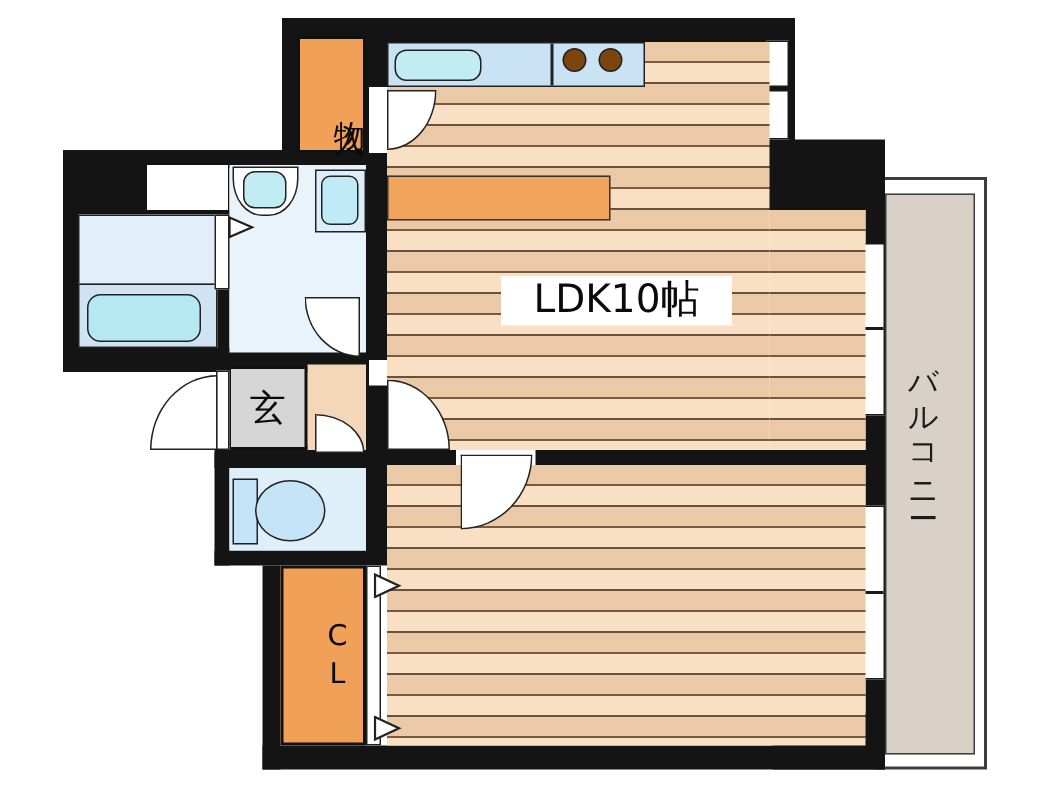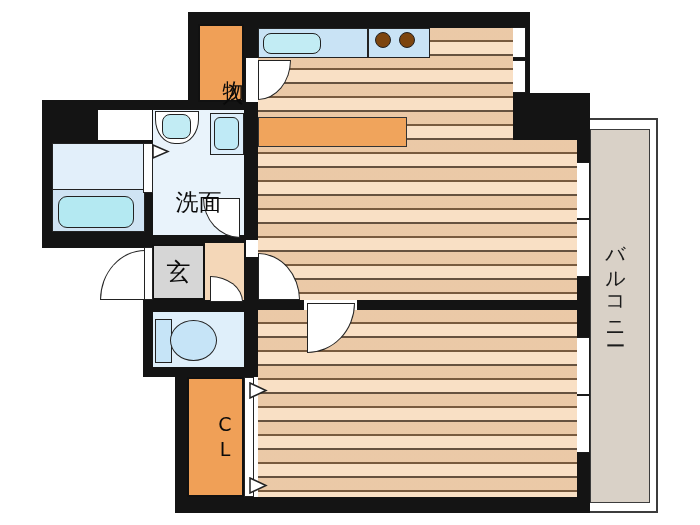--- a/index.html
+++ b/index.html
@@ -116,17 +116,17 @@
 
   <div class="abs door" style="left:244px;top:377px;width:10px;height:120px;border-width:1.2px;"></div>
   <svg class="abs" style="left:249px;top:382px;" width="19" height="17" viewBox="0 0 19 17">
     <polygon points="1,1 17,8.5 1,16" fill="#ffffff" stroke="#222" stroke-width="1.5"></polygon>
   </svg>
   <svg class="abs" style="left:249px;top:477px;" width="19" height="17" viewBox="0 0 19 17">
     <polygon points="1,1 17,8.5 1,16" fill="#ffffff" stroke="#222" stroke-width="1.5"></polygon>
   </svg>
 
   <div class="abs lbl vupright" style="left:199px;top:33px;width:44px;height:66px;font-size:21px;text-align:center;letter-spacing:2px;left:199px;display:flex;justify-content:center;">物入</div>
-  <div class="abs lbl" style="left:153px;top:191px;width:91px;font-size:23px;text-align:center;">洗面</div>
+  <div class="abs lbl" style="left:334px;top:184px;width:154px;height:33px;background:#fff;font-size:26px;text-align:center;line-height:33px;">LDK10帖</div>
   <div class="abs lbl vupright" style="left:196px;top:408px;width:38px;height:60px;font-size:19px;font-weight:500;letter-spacing:3px;display:flex;justify-content:center;">CL</div>
   <div class="abs lbl vtext" style="left:606px;top:232px;height:160px;font-size:20px;letter-spacing:3px;color:#1c1c1c;">バルコニー</div>
 
 </div>
 
 </body></html>

